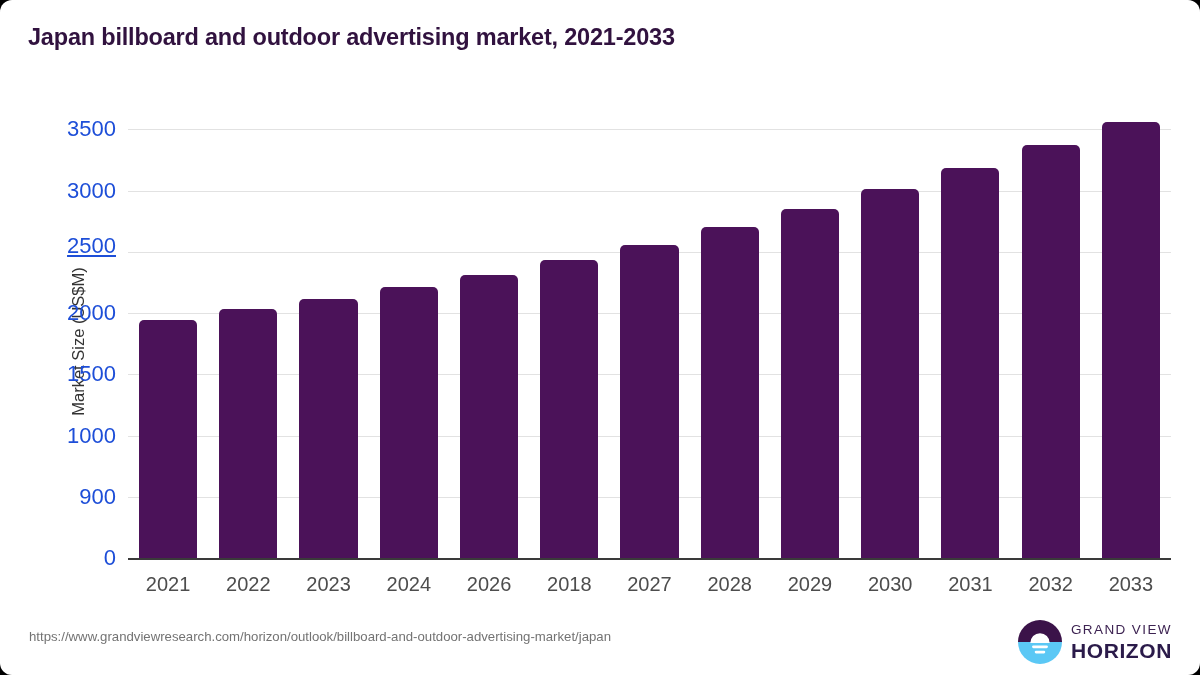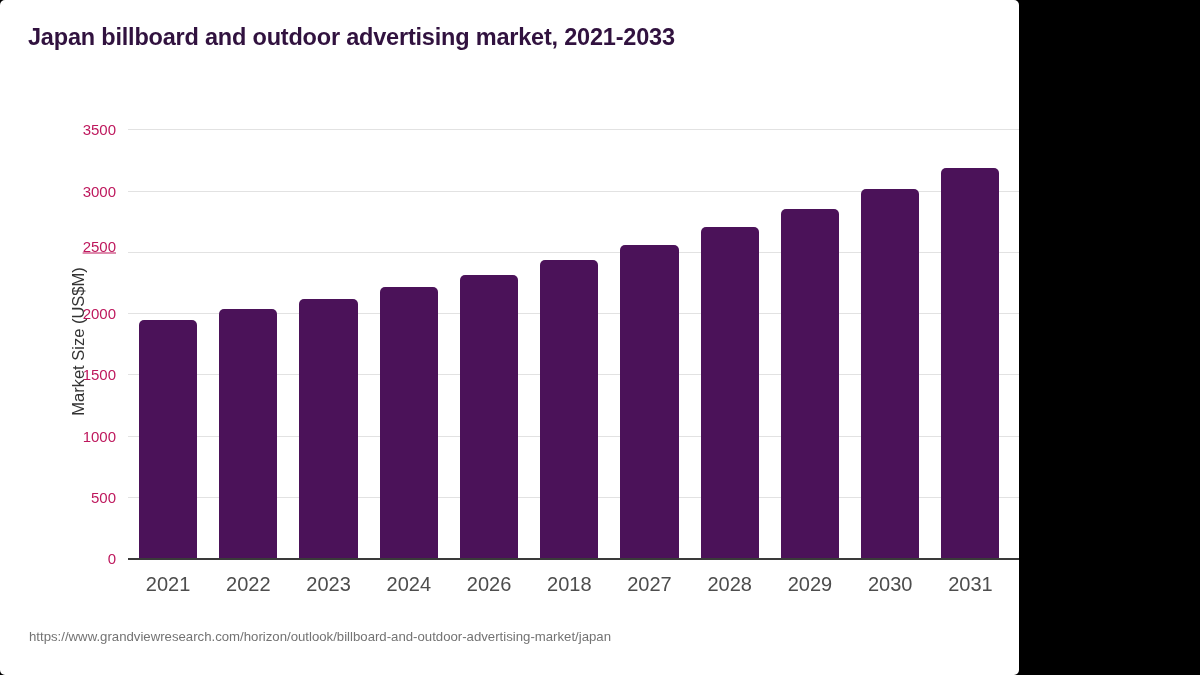--- a/index.html
+++ b/index.html
@@ -7,24 +7,24 @@
     margin: 0; padding: 0;
     width: 1200px; height: 675px;
     background: #000;
   }
   body {
     font-family: "Liberation Sans", sans-serif;
     -webkit-font-smoothing: antialiased;
   }
   #page {
     position: relative;
-    width: 1019px;
+    width: 1200px;
     height: 675px;
     background: #ffffff;
-    border-radius: 5px;
+    border-radius: 12px;
     overflow: hidden;
   }
 
   
   #chart-title {
     position: absolute;
     left: 28px;
     top: 24px;
     font-size: 23.5px;
     font-weight: bold;
@@ -69,22 +69,22 @@
     width: 100%;
     height: 1px;
     background: #e2e2e2;
   }
 
   .ytick {
     position: absolute;
     left: -72px;
     width: 60px;
     text-align: right;
-    font-size: 15px;
-    color: #be185d;
+    font-size: 22px;
+    color: #1d4ed8;
     line-height: 1;
     transform: translateY(-50%);
   }
 
   #x-axis-line {
     position: absolute;
     left: 0;
     top: 453px;
     width: 1043px;
     height: 2px;
@@ -166,21 +166,21 @@
           <div class="gridline" style="top: 391.784px;"></div>
           <div class="gridline" style="top: 330.568px;"></div>
           <div class="gridline" style="top: 269.351px;"></div>
           <div class="gridline" style="top: 208.135px;"></div>
           <div class="gridline" style="top: 146.919px;"></div>
           <div class="gridline" style="top: 85.7027px;"></div>
           <div class="gridline" style="top: 24.4865px;"></div>
         </div>
       <div id="yticks">
           <div class="ytick" style="top: 453px;">0</div>
-          <div class="ytick" style="top: 391.784px;">500</div>
+          <div class="ytick" style="top: 391.784px;">900</div>
           <div class="ytick" style="top: 330.568px;">1000</div>
           <div class="ytick" style="top: 269.351px;">1500</div>
           <div class="ytick" style="top: 208.135px;">2000</div>
           <div class="ytick" style="top: 141px; text-decoration: underline;">2500</div>
           <div class="ytick" style="top: 85.7027px;">3000</div>
           <div class="ytick" style="top: 24.4865px;">3500</div>
         </div>
       <div id="bars">
           <div class="bar" title="2021: 1940" style="left: 11.0317px; width: 58.1673px; height: 237.519px; background: rgb(75, 18, 89);"></div>
           <div class="bar" title="2022: 2030" style="left: 91.2625px; width: 58.1673px; height: 248.538px; background: rgb(75, 18, 89);"></div>
@@ -211,14 +211,34 @@
           <div class="xtick" style="left: 842.423px;">2031</div>
           <div class="xtick" style="left: 922.654px;">2032</div>
           <div class="xtick" style="left: 1002.88px;">2033</div>
         </div>
     </div>
 
   </div>
 
   <div id="source-url">https://www.grandviewresearch.com/horizon/outlook/billboard-and-outdoor-advertising-market/japan</div>
 
+  <div id="logo">
+    <svg id="logo-mark" viewBox="0 0 100 100">
+      <defs>
+        <clipPath id="circClip">
+            <circle cx="50" cy="50" r="50"></circle>
+          </clipPath>
+      </defs>
+      <g clip-path="url(#circClip)">
+        <rect x="0" y="0" width="100" height="50" fill="#3b1349"></rect>
+        <rect x="0" y="50" width="100" height="50" fill="#5bc8f5"></rect>
+        <path d="M 28 52 A 22 22 0 0 1 72 52 Z" fill="#ffffff"></path>
+        <rect x="32" y="58" width="36" height="6" rx="3" fill="#ffffff"></rect>
+        <rect x="38" y="70" width="24" height="6" rx="3" fill="#ffffff"></rect>
+      </g>
+    </svg>
+    <div id="logo-text">
+      <div id="logo-line1">GRAND VIEW</div>
+      <div id="logo-line2">HORIZON</div>
+    </div>
+  </div>
 
 </div>
 
 </body></html>

